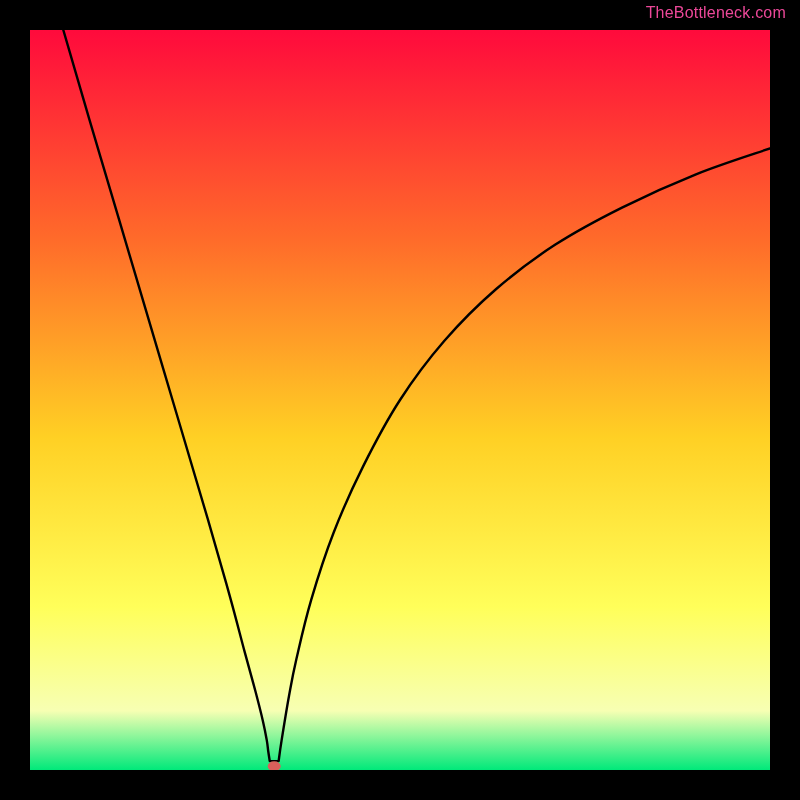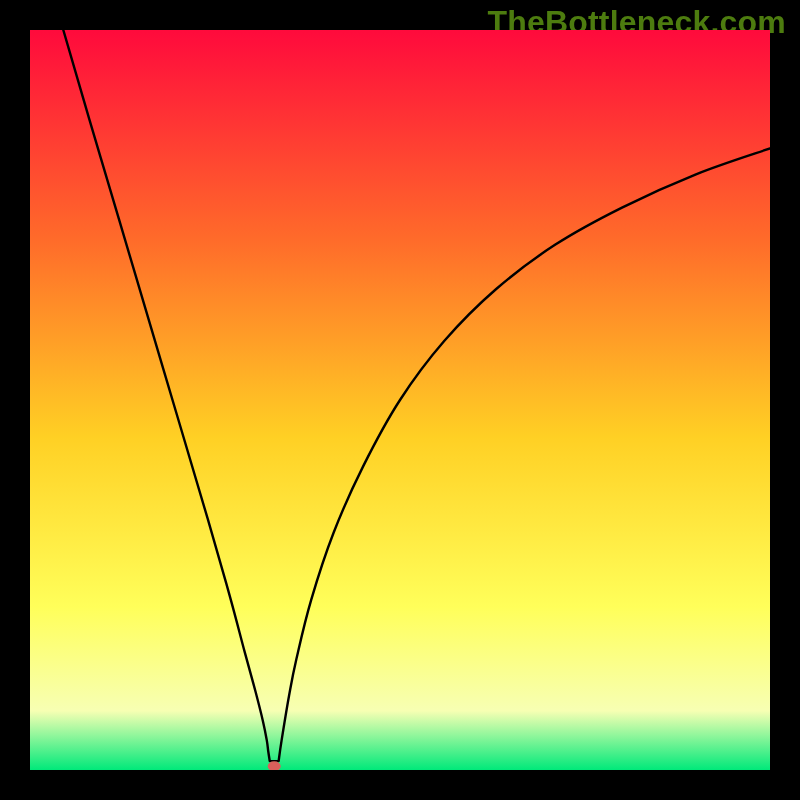--- a/index.html
+++ b/index.html
@@ -16,23 +16,23 @@
     top: 0;
     left: 0;
     width: 800px;
     height: 800px;
     background: #000;
   }
   .watermark {
     position: absolute;
     top: 4px;
     right: 14px;
-    color: #4d7c0f;
-    font-size: 32px;
-    font-weight: 700;
+    color: #ec4899;
+    font-size: 16px;
+    font-weight: 400;
     letter-spacing: 0.2px;
     user-select: none;
   }
   .plot-area {
     position: absolute;
     top: 30px;
     left: 30px;
     width: 740px;
     height: 740px;
   }

